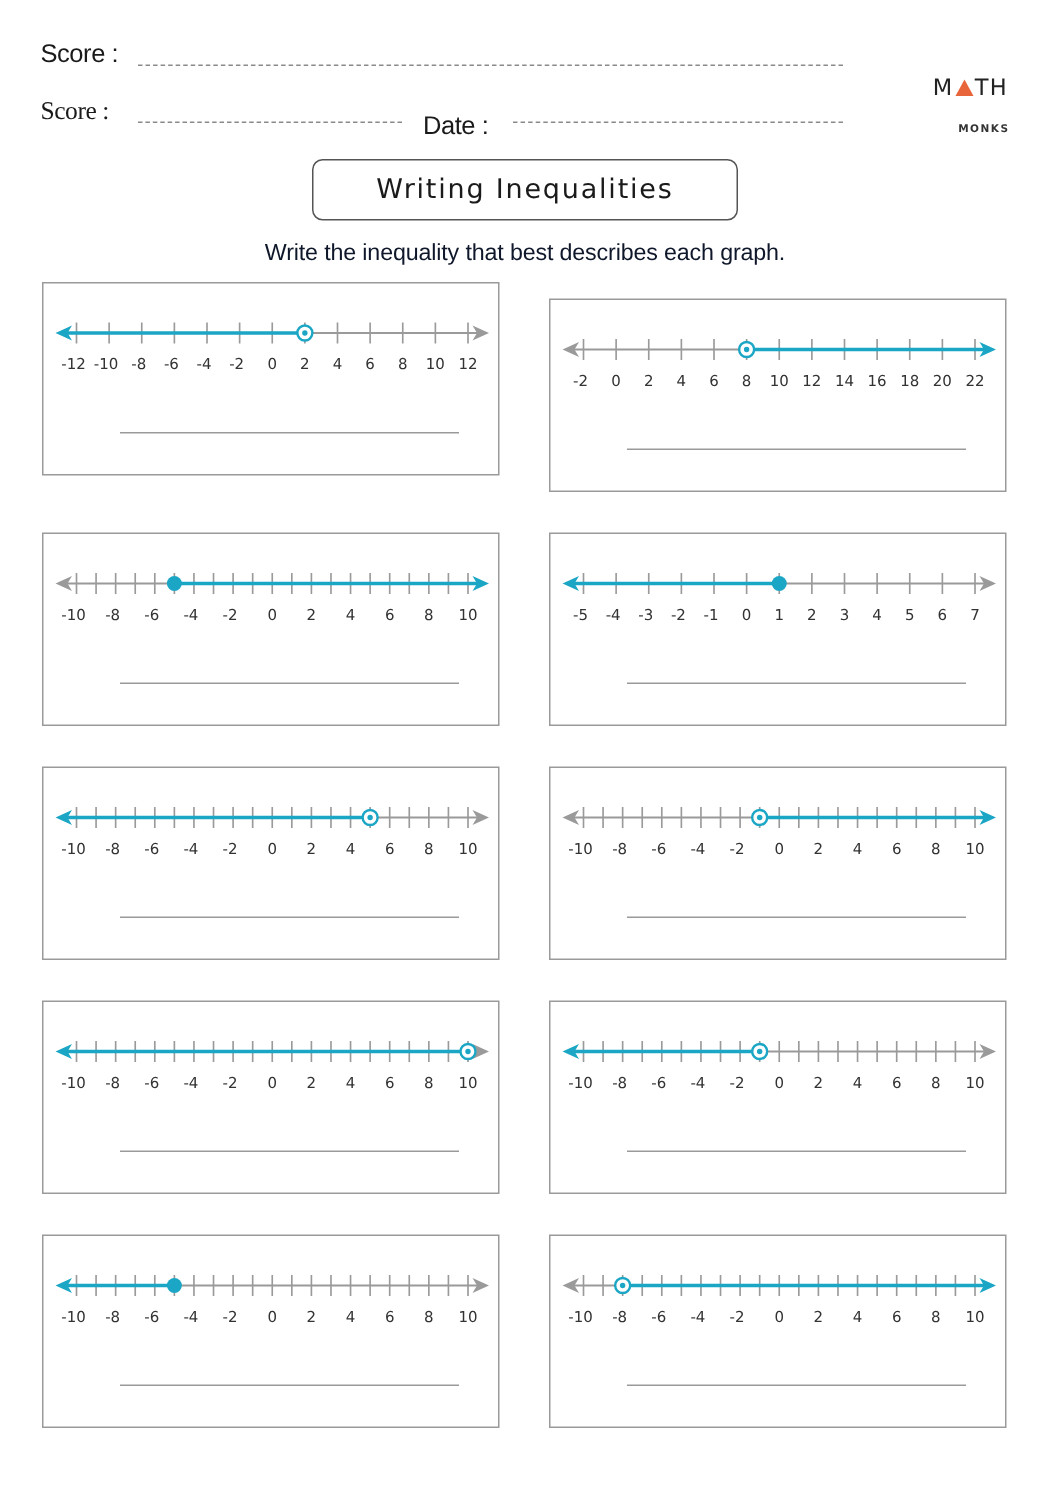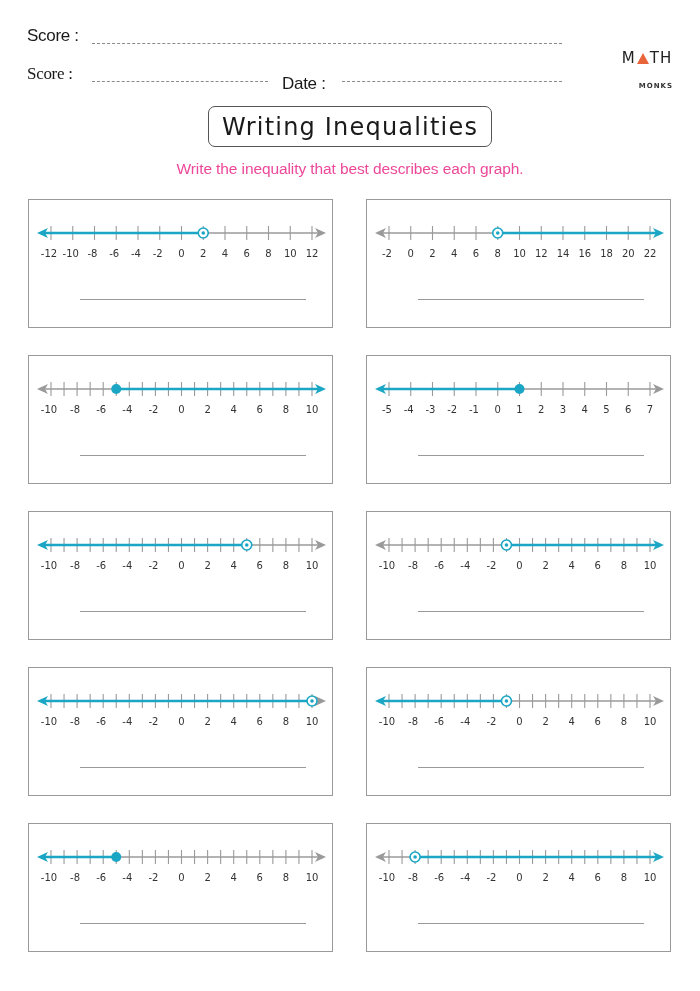--- a/index.html
+++ b/index.html
@@ -25,25 +25,25 @@
       border-bottom: 11px solid #e8643a; margin: 0 1px 2px 1px;
     }
     .logo-bottom {
       font-family: "DejaVu Sans", sans-serif; font-size: 7px; font-weight: bold;
       letter-spacing: 1px; color: #333; text-align: right; padding-right: 2px; margin-top: 16px;
     }
     .title-box {
       position: absolute; left: 208px; top: 106px; width: 282px; height: 39px;
       border: 1.4px solid #555; border-radius: 7px;
       display: flex; align-items: center; justify-content: center;
-      font-size: 24px; letter-spacing: 1.2px; color: #1a1a1a;
+      font-size: 18px; letter-spacing: 1.2px; color: #1a1a1a;
     }
     .instructions {
       position: absolute; left: 0; top: 160px; width: 700px; text-align: center;
-      font-family: "Liberation Sans", sans-serif; font-size: 15.5px; color: #ec4899; letter-spacing: -0.1px;
+      font-family: "Liberation Sans", sans-serif; font-size: 15.5px; color: #0f172a; letter-spacing: -0.1px;
     }
     .problem {
       position: absolute; width: 305px; height: 129px;
       border: 1.3px solid #9a9a9a; background: #fff; box-sizing: border-box;
     }
     .problem svg { position: absolute; left: 0; top: 0; }
     .answer-line {
       position: absolute; left: 51px; top: 99px; width: 226px; height: 0;
       border-top: 1px solid #9a9a9a;
     }
@@ -69,21 +69,21 @@
   <div class="logo-bottom">MONKS</div>
 </div>
 
 <div class="title-box">
   <span>Writing Inequalities</span>
 </div>
 
 <div class="instructions">Write the inequality that best describes each graph.</div>
 
 <div id="problems">
-    <div class="problem" style="left: 28px; top: 199px; border-color: rgb(154, 154, 154);">
+    <div class="problem" style="left: 28px; top: 188px; border-color: rgb(154, 154, 154);">
       <svg width="305" height="129" viewBox="0 0 305 129">
         <line x1="12" y1="33" x2="293" y2="33" stroke="#9a9a9a" stroke-width="1.4"></line>
         <line x1="22" y1="26" x2="22" y2="40" stroke="#9a9a9a" stroke-width="1.1"></line>
         <line x1="43.75" y1="26" x2="43.75" y2="40" stroke="#9a9a9a" stroke-width="1.1"></line>
         <line x1="65.5" y1="26" x2="65.5" y2="40" stroke="#9a9a9a" stroke-width="1.1"></line>
         <line x1="87.25" y1="26" x2="87.25" y2="40" stroke="#9a9a9a" stroke-width="1.1"></line>
         <line x1="109" y1="26" x2="109" y2="40" stroke="#9a9a9a" stroke-width="1.1"></line>
         <line x1="130.75" y1="26" x2="130.75" y2="40" stroke="#9a9a9a" stroke-width="1.1"></line>
         <line x1="152.5" y1="26" x2="152.5" y2="40" stroke="#9a9a9a" stroke-width="1.1"></line>
         <line x1="174.25" y1="26" x2="174.25" y2="40" stroke="#9a9a9a" stroke-width="1.1"></line>

